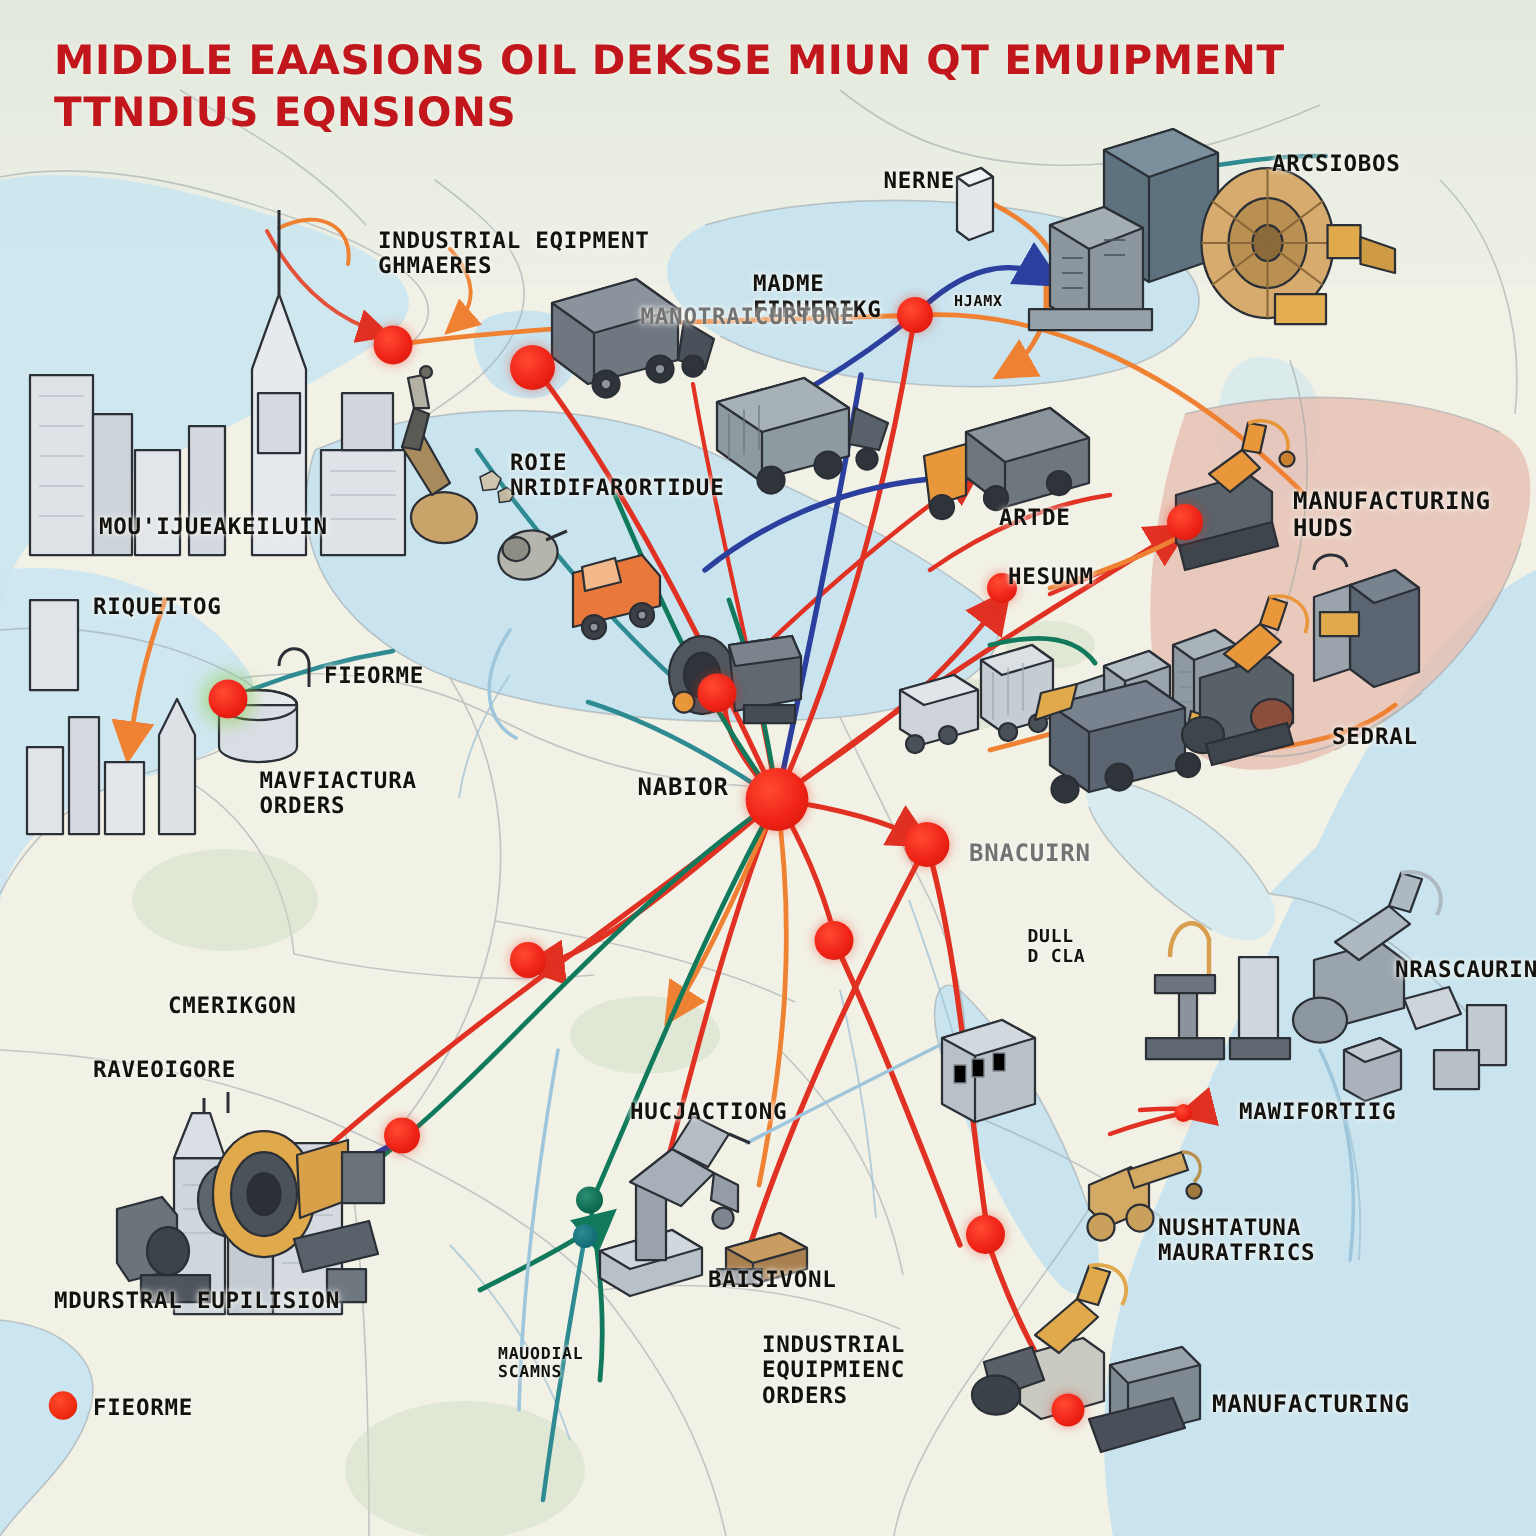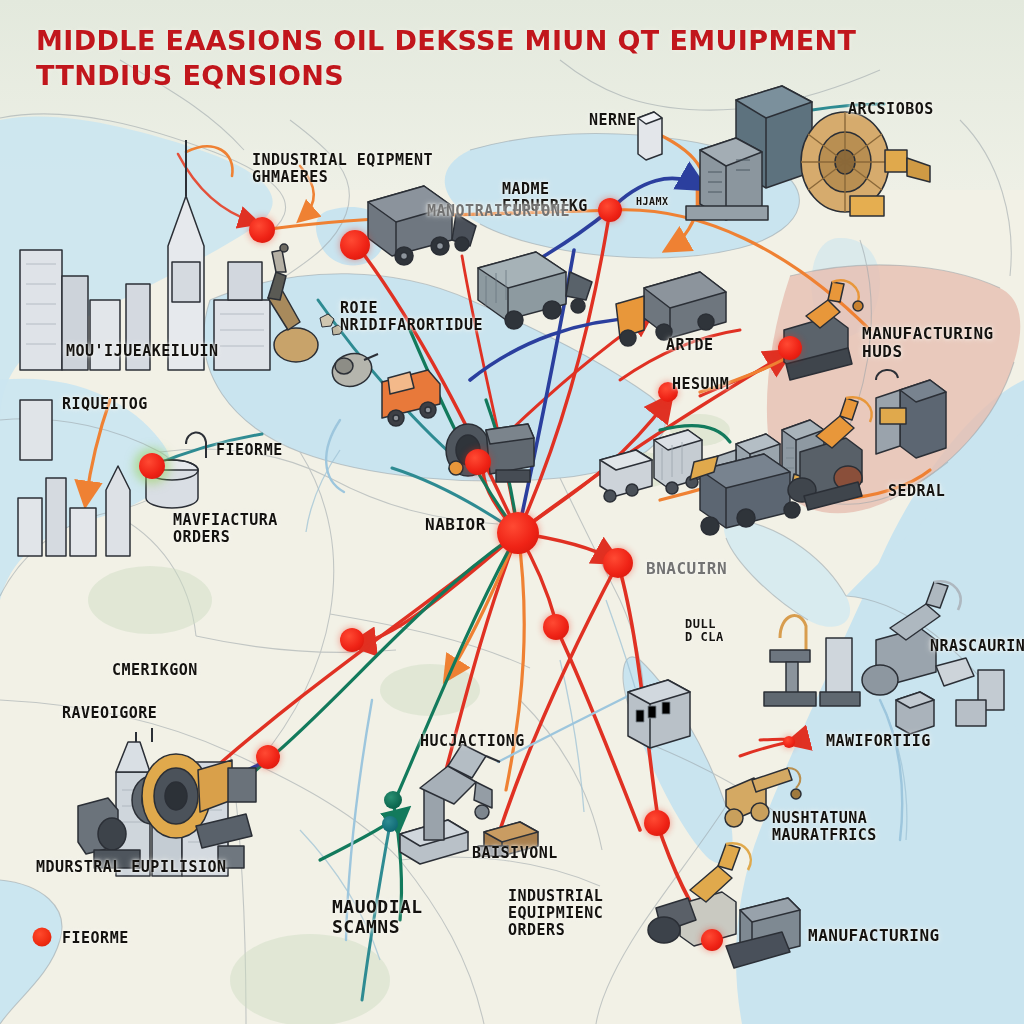--- a/index.html
+++ b/index.html
@@ -603,21 +603,21 @@
 D CLA</div>
       <div class="lbl" style="left: 930px; top: 638px; font-size: 15px;">NRASCAURING</div>
       <div class="lbl" style="left: 112px; top: 662px; font-size: 15px;">CMERIKGON</div>
       <div class="lbl" style="left: 62px; top: 705px; font-size: 15px;">RAVEOIGORE</div>
       <div class="lbl" style="left: 420px; top: 733px; font-size: 15px;">HUCJACTIONG</div>
       <div class="lbl" style="left: 826px; top: 733px; font-size: 15px;">MAWIFORTIIG</div>
       <div class="lbl" style="left: 472px; top: 817px; font-size: 15px; margin-top: 28px;">BAISIVONL</div>
       <div class="lbl" style="left: 772px; top: 810px; font-size: 15px;">NUSHTATUNA
 MAURATFRICS</div>
       <div class="lbl" style="left: 36px; top: 859px; font-size: 15px;">MDURSTRAL EUPILISION</div>
-      <div class="lbl" style="left: 332px; top: 897px; font-size: 18px;">MAUODIAL
+      <div class="lbl" style="left: 332px; top: 897px; font-size: 11px;">MAUODIAL
 SCAMNS</div>
       <div class="lbl" style="left: 508px; top: 888px; font-size: 15px;">INDUSTRIAL
 EQUIPMIENC
 ORDERS</div>
       <div class="lbl" style="left: 808px; top: 927px; font-size: 16px;">MANUFACTURING</div>
       <div class="lbl" style="left: 62px; top: 930px; font-size: 15px;">FIEORME</div>
     </div>
 
 </div>
 

